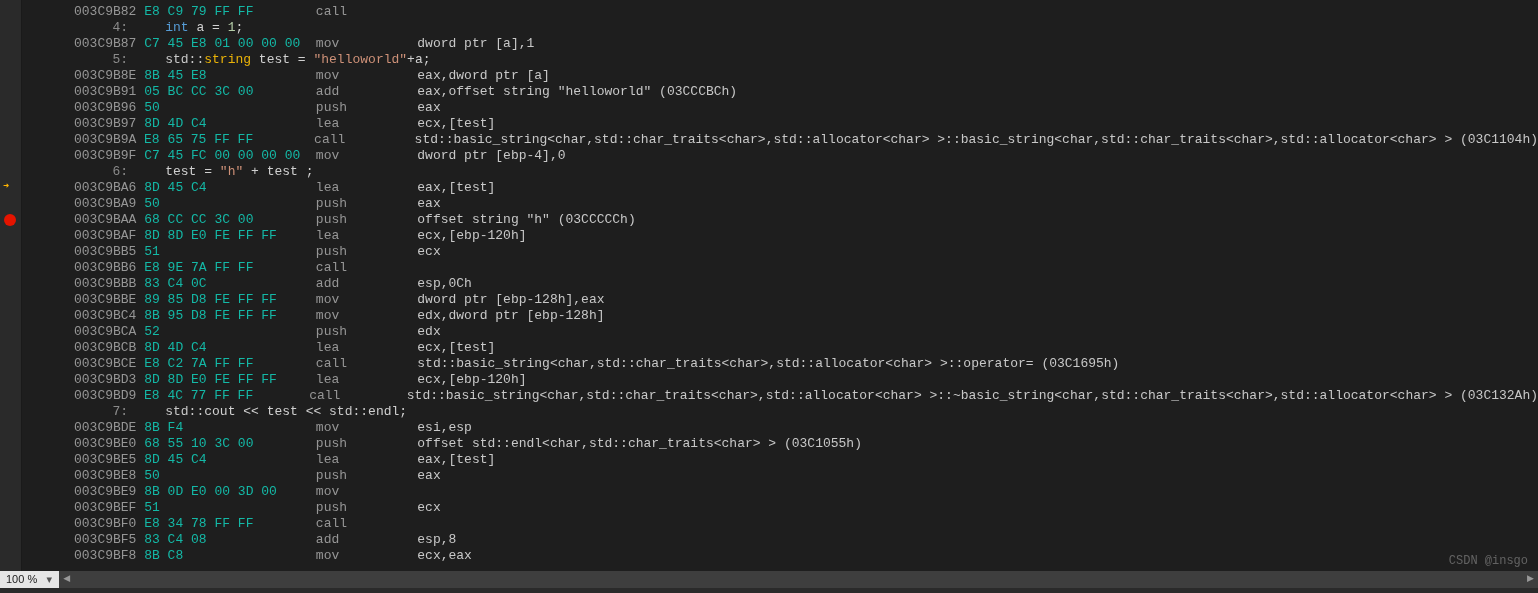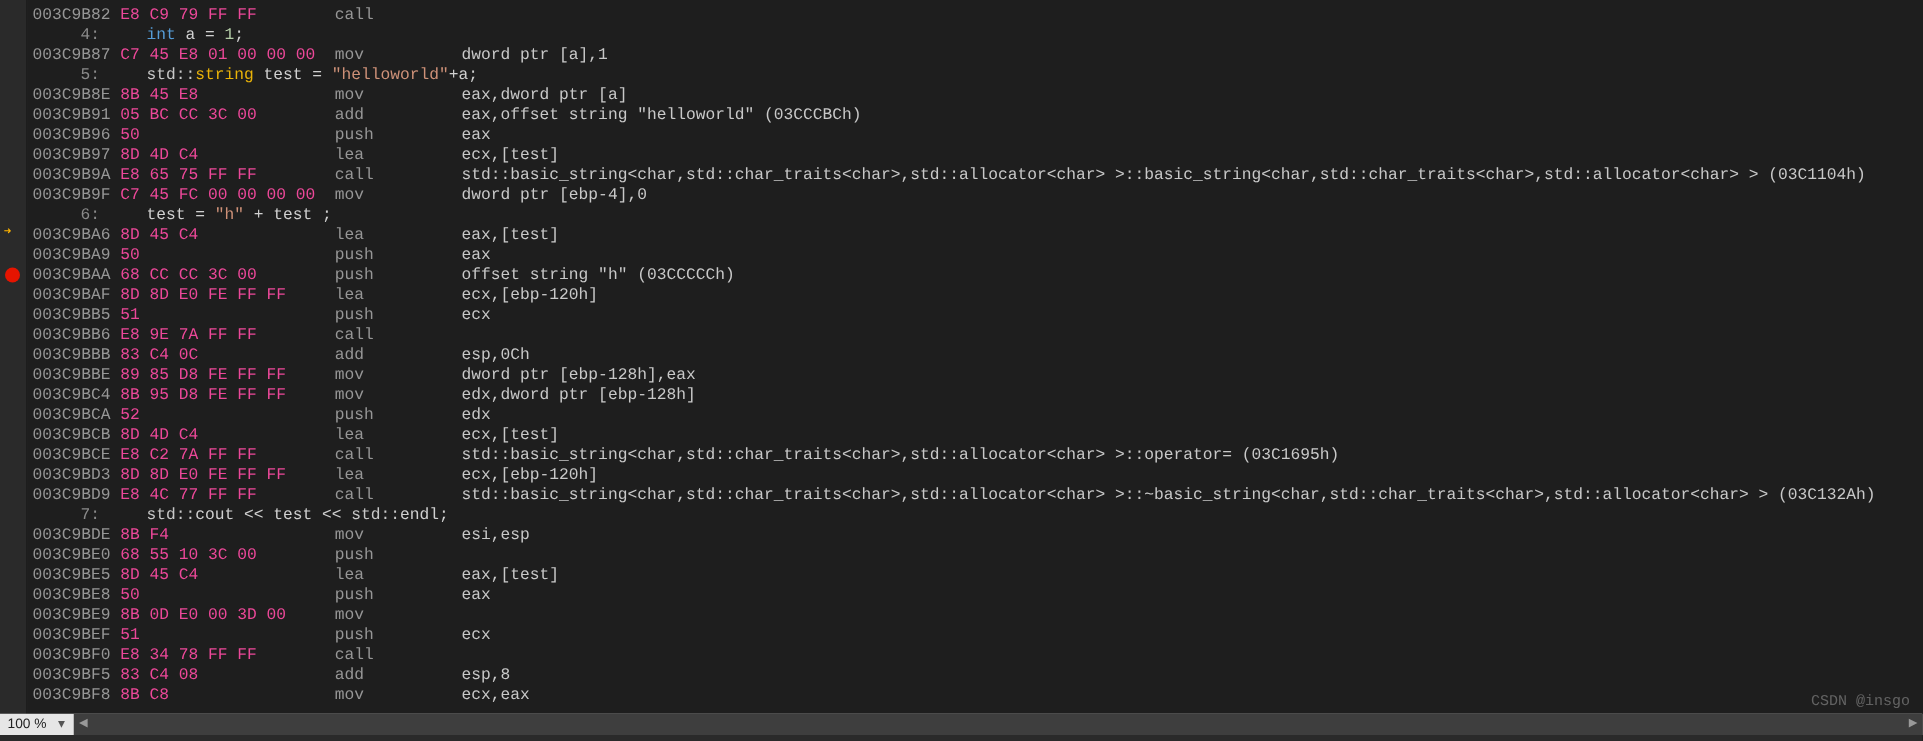--- a/index.html
+++ b/index.html
@@ -26,23 +26,24 @@
     top: 0; left: 22px; right: 0; bottom: 22px;
     overflow: hidden;
     padding-top: 4px;
   }
   .row {
     display: flex;
     align-items: baseline;
     height: 16px;
     white-space: pre;
     padding-left: 4px;
+    margin-left: 48px;
   }
   .row .addr { color: #969696; min-width: 70px; }
-  .row .bytes { color: #ec4899; min-width: 155px; font-family: Liberation Mono, monospace; }
+  .row .bytes { color: #14b8a6; min-width: 155px; font-family: Liberation Mono, monospace; }
   .row .mn   { color: #969696; min-width: 90px; }
   .row .op   { color: #c8c8c8; }
   .src-row { color: #d0d0d0; }
   .src-row .lnum { color: #8a8a8a; width: 60px; text-align: right; display: inline-block; padding-right: 6px; }
   .kw { color: #569cd6; }
   .type { color: #eab308; }
   .num { color: #b5cea8; }
   .str { color: #ce9178; }
   .ns  { color: #c8c8c8; }
   .bp-dot {
@@ -128,21 +129,21 @@
     <div class="row"><span class="addr">003C9BBB </span><span class="bytes">83 C4 0C              </span><span class="mn">add          </span><span class="op">esp,0Ch</span></div>
     <div class="row"><span class="addr">003C9BBE </span><span class="bytes">89 85 D8 FE FF FF     </span><span class="mn">mov          </span><span class="op">dword ptr [ebp-128h],eax</span></div>
     <div class="row"><span class="addr">003C9BC4 </span><span class="bytes">8B 95 D8 FE FF FF     </span><span class="mn">mov          </span><span class="op">edx,dword ptr [ebp-128h]</span></div>
     <div class="row"><span class="addr">003C9BCA </span><span class="bytes">52                    </span><span class="mn">push         </span><span class="op">edx</span></div>
     <div class="row"><span class="addr">003C9BCB </span><span class="bytes">8D 4D C4              </span><span class="mn">lea          </span><span class="op">ecx,[test]</span></div>
     <div class="row"><span class="addr">003C9BCE </span><span class="bytes">E8 C2 7A FF FF        </span><span class="mn">call         </span><span class="op">std::basic_string&lt;char,std::char_traits&lt;char&gt;,std::allocator&lt;char&gt; &gt;::operator= (03C1695h)</span></div>
     <div class="row"><span class="addr">003C9BD3 </span><span class="bytes">8D 8D E0 FE FF FF     </span><span class="mn">lea          </span><span class="op">ecx,[ebp-120h]</span></div>
     <div class="row"><span class="addr">003C9BD9 </span><span class="bytes">E8 4C 77 FF FF        </span><span class="mn">call         </span><span class="op">std::basic_string&lt;char,std::char_traits&lt;char&gt;,std::allocator&lt;char&gt; &gt;::~basic_string&lt;char,std::char_traits&lt;char&gt;,std::allocator&lt;char&gt; &gt; (03C132Ah)</span></div>
     <div class="row src-row"><span class="lnum">7:</span><span>    </span><span><span class="ns">std::</span>cout &lt;&lt; test &lt;&lt; <span class="ns">std::</span>endl;</span></div>
     <div class="row"><span class="addr">003C9BDE </span><span class="bytes">8B F4                 </span><span class="mn">mov          </span><span class="op">esi,esp</span></div>
-    <div class="row"><span class="addr">003C9BE0 </span><span class="bytes">68 55 10 3C 00        </span><span class="mn">push         </span></div>
+    <div class="row"><span class="addr">003C9BE0 </span><span class="bytes">68 55 10 3C 00        </span><span class="mn">push         </span><span class="op">offset std::endl&lt;char,std::char_traits&lt;char&gt; &gt; (03C1055h)</span></div>
     <div class="row"><span class="addr">003C9BE5 </span><span class="bytes">8D 45 C4              </span><span class="mn">lea          </span><span class="op">eax,[test]</span></div>
     <div class="row"><span class="addr">003C9BE8 </span><span class="bytes">50                    </span><span class="mn">push         </span><span class="op">eax</span></div>
     <div class="row"><span class="addr">003C9BE9 </span><span class="bytes">8B 0D E0 00 3D 00     </span><span class="mn">mov          </span></div>
     <div class="row"><span class="addr">003C9BEF </span><span class="bytes">51                    </span><span class="mn">push         </span><span class="op">ecx</span></div>
     <div class="row"><span class="addr">003C9BF0 </span><span class="bytes">E8 34 78 FF FF        </span><span class="mn">call         </span></div>
     <div class="row"><span class="addr">003C9BF5 </span><span class="bytes">83 C4 08              </span><span class="mn">add          </span><span class="op">esp,8</span></div>
     <div class="row"><span class="addr">003C9BF8 </span><span class="bytes">8B C8                 </span><span class="mn">mov          </span><span class="op">ecx,eax</span></div>
   </div>
 
 <div class="watermark">CSDN @insgo</div>

